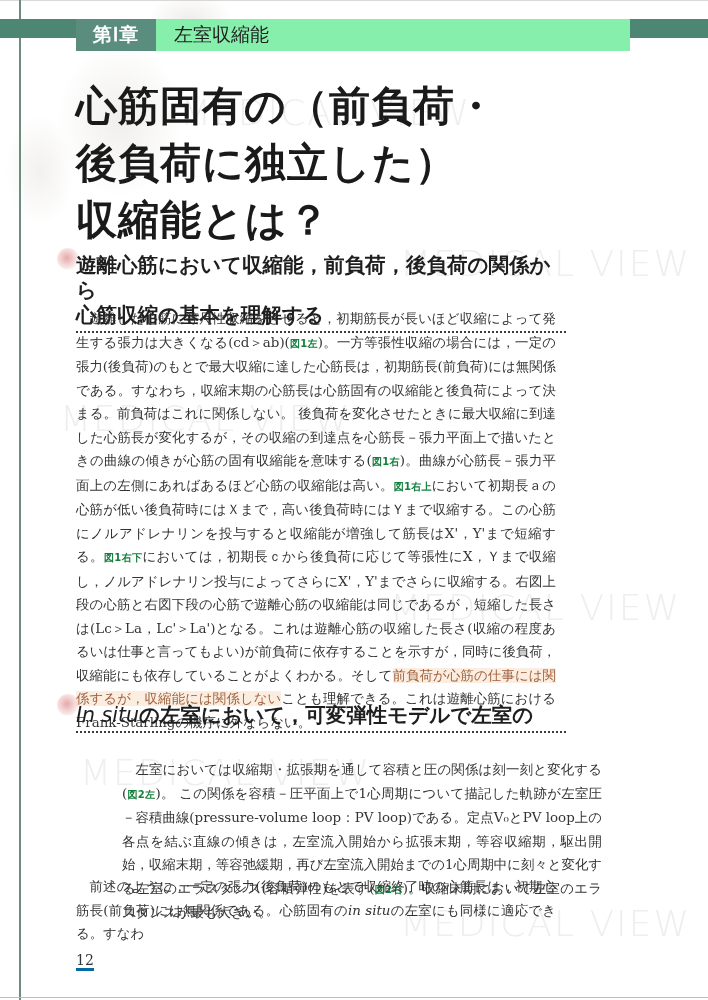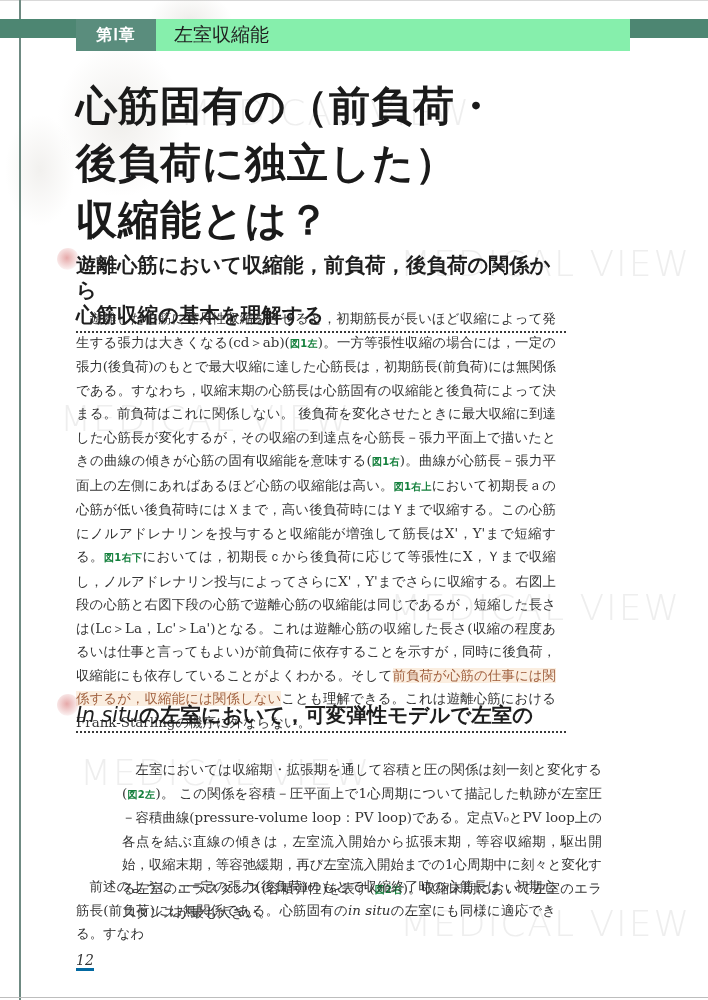--- a/index.html
+++ b/index.html
@@ -19,21 +19,21 @@
     background:
       radial-gradient(ellipse 90px 110px at 120px 120px, rgba(200,195,185,0.28), rgba(200,195,185,0) 70%),
       radial-gradient(ellipse 60px 40px at 190px 20px, rgba(190,185,175,0.25), rgba(190,185,175,0) 70%),
       radial-gradient(ellipse 50px 80px at 40px 170px, rgba(195,190,180,0.22), rgba(195,190,180,0) 70%);
     pointer-events:none;
   }
   .chapter-band-left { position:absolute; left:0; top:19px; width:76px; height:19px; background:#4d8672; }
   .chapter-band-right { position:absolute; left:630px; top:19px; width:78px; height:19px; background:#4d8672; }
   .chapter-tab {
     position:absolute; left:76px; top:19px; width:80px; height:32px; background:#5a8d7d;
-    color:#fff; font-family:Liberation Mono, monospace; font-size:16px; font-weight:bold;
+    color:#fff; font-family:Liberation Mono, monospace; font-size:19px; font-weight:bold;
     display:flex; align-items:center; justify-content:center; letter-spacing:1px;
   }
   .chapter-title-bar {
     position:absolute; left:156px; top:19px; width:474px; height:32px; background:#86efac;
     color:#1f1f1f; font-family:"DejaVu Sans","Liberation Sans",sans-serif; font-size:19px;
     display:flex; align-items:center; padding-left:18px; box-sizing:border-box;
   }
   .watermark {
     position:absolute; font-family:"DejaVu Sans","Liberation Sans",sans-serif;
     color:rgba(150,150,150,0.16); font-size:36px; letter-spacing:2px; white-space:nowrap;
@@ -56,21 +56,21 @@
     background:radial-gradient(circle at 45% 45%, rgba(222,140,140,0.75), rgba(230,170,170,0.2) 65%, rgba(255,255,255,0) 72%);
   }
   .body-text {
     position:absolute; left:76px; width:480px; margin:0;
     font-size:13.4px; line-height:23.5px; color:#333; text-align:justify;
     text-indent:1em;
   }
   .fig-ref { color:#15803d; font-family:"DejaVu Sans","Liberation Sans",sans-serif; font-weight:bold; font-size:10px; }
   .hl { color:#a0603e; background:#fbeee0; }
   .page-number {
-    position:absolute; left:76px; top:952px; font-style:italic; font-size:14px; color:#333;
+    position:absolute; left:76px; top:952px; font-size:14px; color:#333;
     border-bottom:3px solid #0369a1; line-height:16px;
   }
 </style>
 </head>
 <body>
 
 <div class="page">
   <div class="top-rule"></div>
   <div class="heart-illus"></div>
   <div class="left-margin-line"></div>

